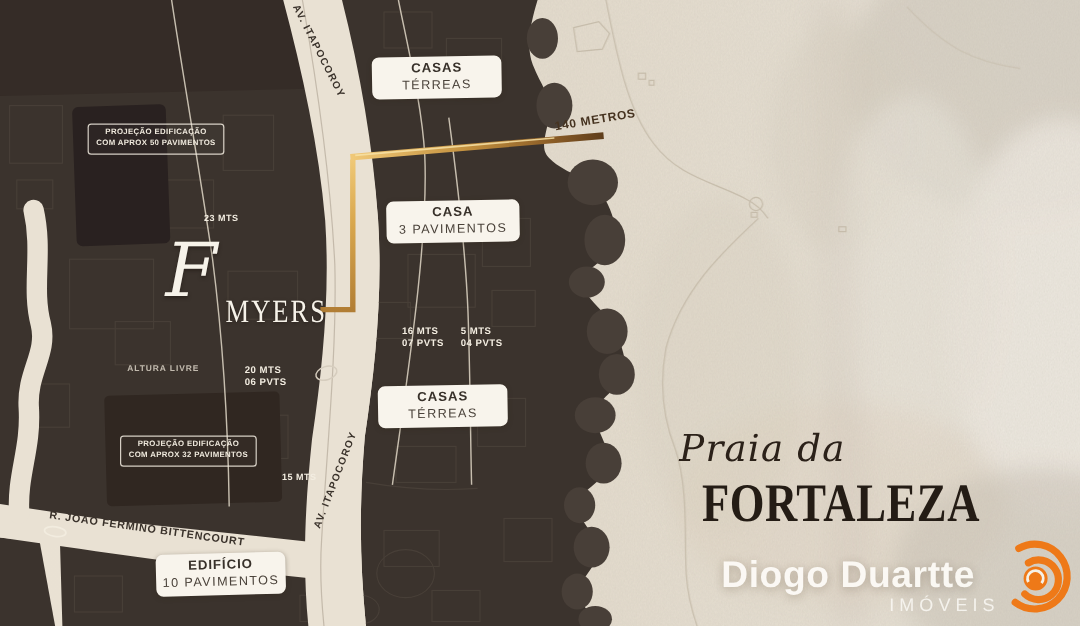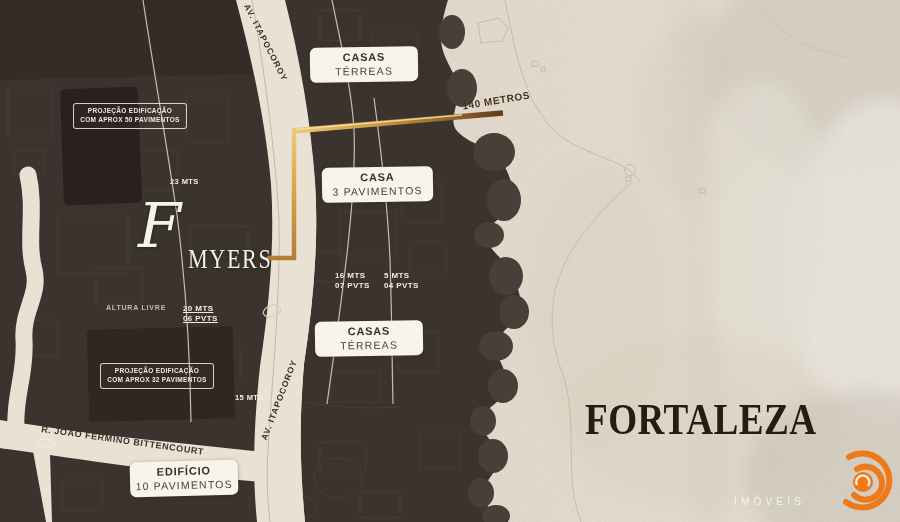--- a/index.html
+++ b/index.html
@@ -77,22 +77,22 @@
     letter-spacing:.5px;transform:scale(.93,1.13);transform-origin:left top;white-space:nowrap;
   }
 
   
   .brand-name{
     position:absolute;left:601px;top:461px;width:233px;
     font-size:31px;font-weight:bold;color:rgba(253,251,247,.95);
     letter-spacing:.5px;text-shadow:0 2px 8px rgba(70,50,30,.28);white-space:nowrap;
   }
   .brand-tagline{
-    position:absolute;left:573px;top:496px;width:232px;text-align:right;
-    font-size:10px;letter-spacing:4.2px;color:rgba(253,251,247,.8);
+    position:absolute;left:601px;top:496px;width:232px;text-align:right;
+    font-size:15px;letter-spacing:4.2px;color:rgba(253,251,247,.8);
   }
 </style>
 </head>
 <body>
 
 <div id="stage">
 
   <svg class="abs" width="900" height="522" viewBox="0 0 900 522" style="left:0;top:0">
     <defs>
       <linearGradient id="sandGrad" x1="0" y1="0" x2="1" y2="0">
@@ -243,21 +243,21 @@
     <div>PROJEÇÃO EDIFICAÇÃO</div>
     <div>COM APROX 50 PAVIMENTOS</div>
   </div>
   <div class="outbox" style="left:100px;top:363px;width:114px;">
     <div>PROJEÇÃO EDIFICAÇÃO</div>
     <div>COM APROX 32 PAVIMENTOS</div>
   </div>
 
   <div class="meas" style="left:170px;top:177px;font-size:7.5px;">23 MTS</div>
   <div class="meas dim" style="left:106px;top:304px;letter-spacing:.8px;">ALTURA LIVRE</div>
-  <div class="meas" style="left:183px;top:304px;text-decoration:underline;">
+  <div class="meas" style="left:204px;top:304px;">
     <div>20 MTS</div>
     <div>06 PVTS</div>
   </div>
   <div class="meas" style="left:196px;top:393px;font-size:7.5px;margin-left:39px;">15 MTS</div>
   <div class="meas" style="left:318px;top:271px;margin-left:17px;">
     <div>16 MTS</div>
     <div>07 PVTS</div>
   </div>
   <div class="meas" style="left:384px;top:271px;">
     <div>5 MTS</div>
@@ -287,22 +287,24 @@
     <div class="l2">10 PAVIMENTOS</div>
   </div>
 
   <div class="fortlogo">
     <div class="row1">
       <span class="f-init">F</span>
     </div>
     <div class="row2">MYERS</div>
   </div>
 
+  <div class="praia-script">Praia da</div>
   <div class="praia-name">FORTALEZA</div>
 
+  <div class="brand-name">Diogo Duartte</div>
   <div class="brand-tagline">IMÓVEIS</div>
 
   <svg class="abs" style="left:834px;top:449px;" width="64" height="68" viewBox="0 0 64 68">
     <g fill="none" stroke="#ee7918" stroke-linecap="round">
       <path d="M15,8 A27,27 0 1 1 12,53" stroke-width="6"></path>
       <path d="M23,20 A16.5,16.5 0 1 1 20,46" stroke-width="6"></path>
     </g>
     <circle cx="29" cy="33" r="10" fill="#ee7918"></circle>
     <path d="M23,36 A6.5,6.5 0 1 1 34,37" fill="none" stroke="#f5f1e8" stroke-width="2.4"></path>
   </svg>

